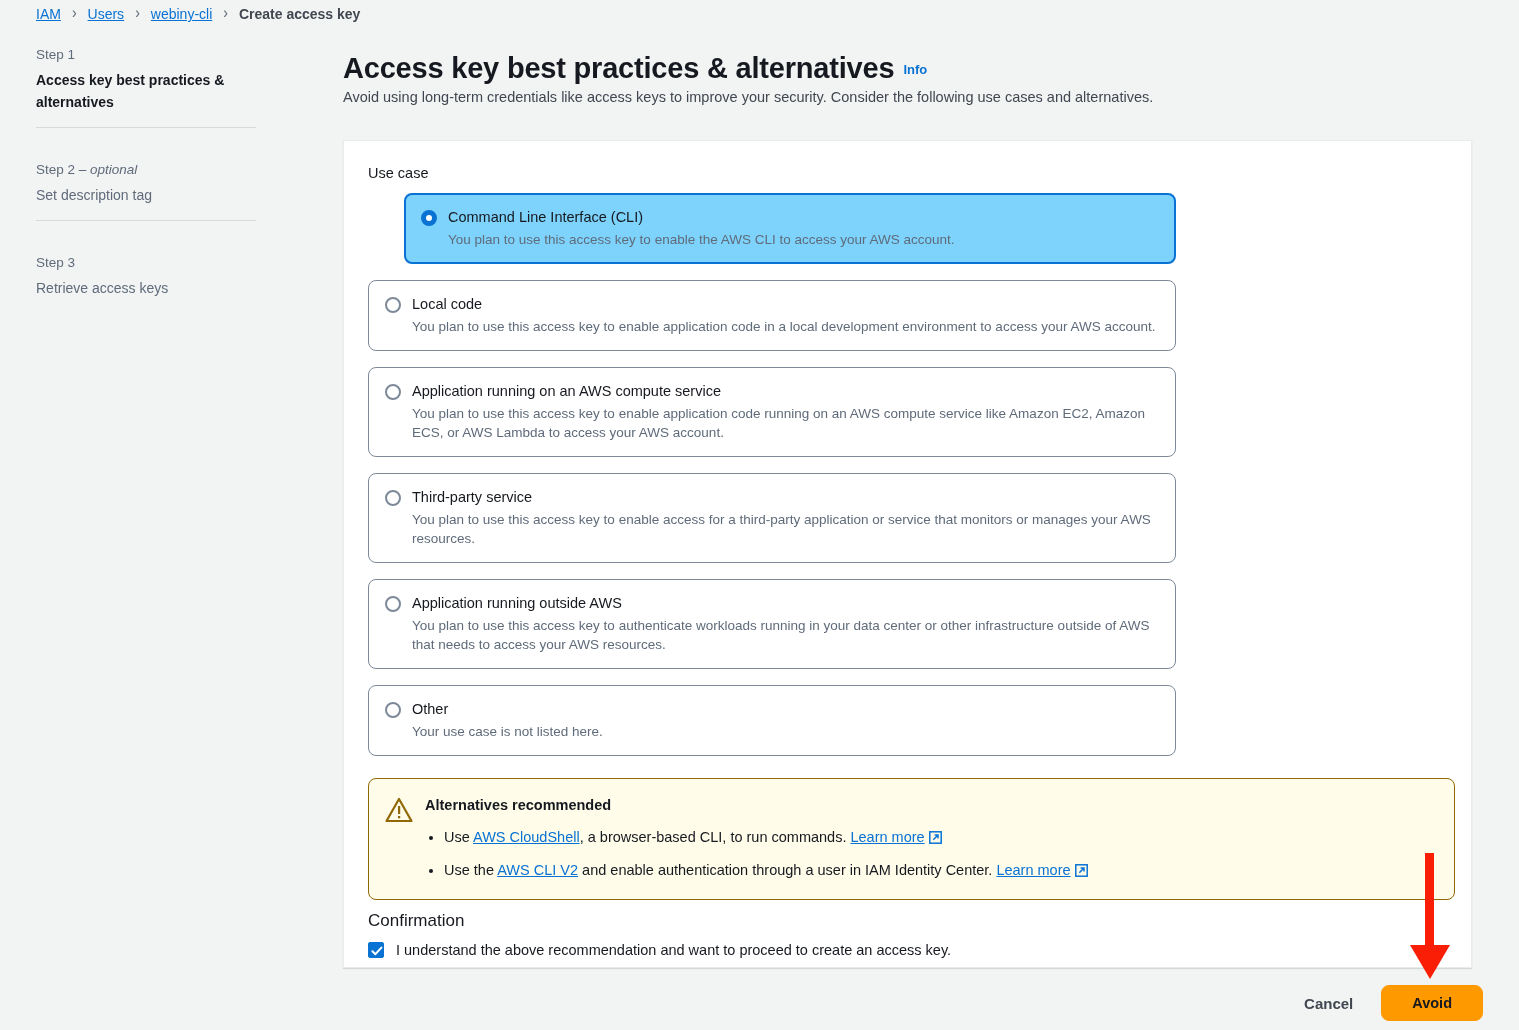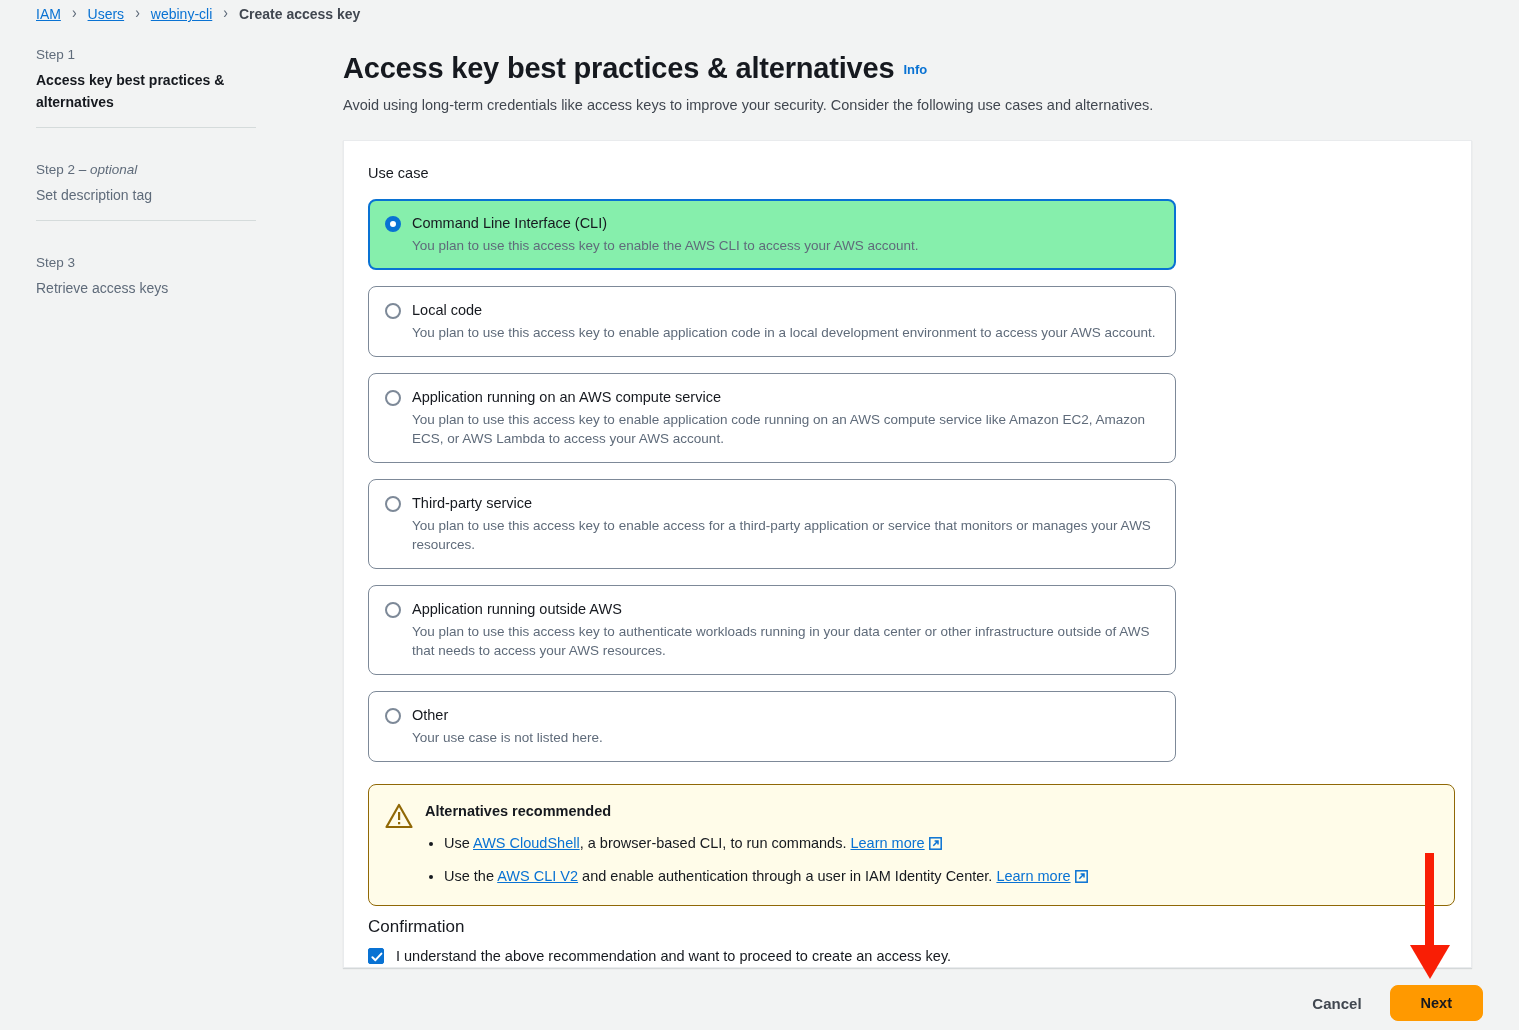--- a/index.html
+++ b/index.html
@@ -87,21 +87,21 @@
   .info-link {
     font-size: 13px;
     color: #0972d3;
     font-weight: 700;
     text-decoration: none;
     cursor: pointer;
     margin-left: 9px;
     vertical-align: 4px;
   }
   .page-desc {
-    margin-top: 8px;
+    margin-top: 0;
     font-size: 14.5px;
     color: #414750;
     line-height: 22px;
   }
 
   
   .card {
     position: absolute;
     left: 343px;
     top: 140px;
@@ -110,38 +110,39 @@
     background: #ffffff;
     border: 1px solid #e9ebed;
     box-shadow: 0 1px 1px rgba(0,28,36,0.12);
     padding: 22px 24px 0 24px;
   }
   .section-label {
     font-size: 14.5px;
     font-weight: 400;
     color: #16191f;
     line-height: 20px;
-    margin-bottom: 16px;
+    margin-bottom: 10px;
   }
 
   
   .tile-list { width: 808px; }
   .tile {
     border: 1px solid #7d8998;
     border-radius: 8px;
     padding: 13px 16px 14px 16px;
     margin-bottom: 16px;
     background: #ffffff;
     display: flex;
     cursor: pointer;
   }
   .tile.selected {
     border: 2px solid #0972d3;
-    background: #86efac;
+    background: #7dd3fc;
     padding: 12px 15px 13px 15px;
+    margin-left: 36px;
   }
   .radio {
     width: 16px;
     height: 16px;
     border-radius: 50%;
     border: 2px solid #7d8998;
     background: #fff;
     flex: 0 0 16px;
     margin-top: 3px;
     margin-right: 11px;
@@ -406,21 +407,21 @@
           </svg>
       </span>
       <span class="confirm-text">I understand the above recommendation and want to proceed to create an access key.</span>
     </div>
   </div>
 
 </div>
 
 <div class="footer">
   <button class="btn-cancel">Cancel</button>
-  <button class="btn-next">Next</button>
+  <button class="btn-next">Avoid</button>
 </div>
 
 <div class="arrow-annotation">
   <svg width="46" height="126" viewBox="0 0 46 126">
     <rect x="18" y="0" width="9" height="96" fill="#f91e05"></rect>
     <path d="M3 92 L43 92 L23 126 Z" fill="#f91e05"></path>
   </svg>
 </div>
 
 </body></html>

